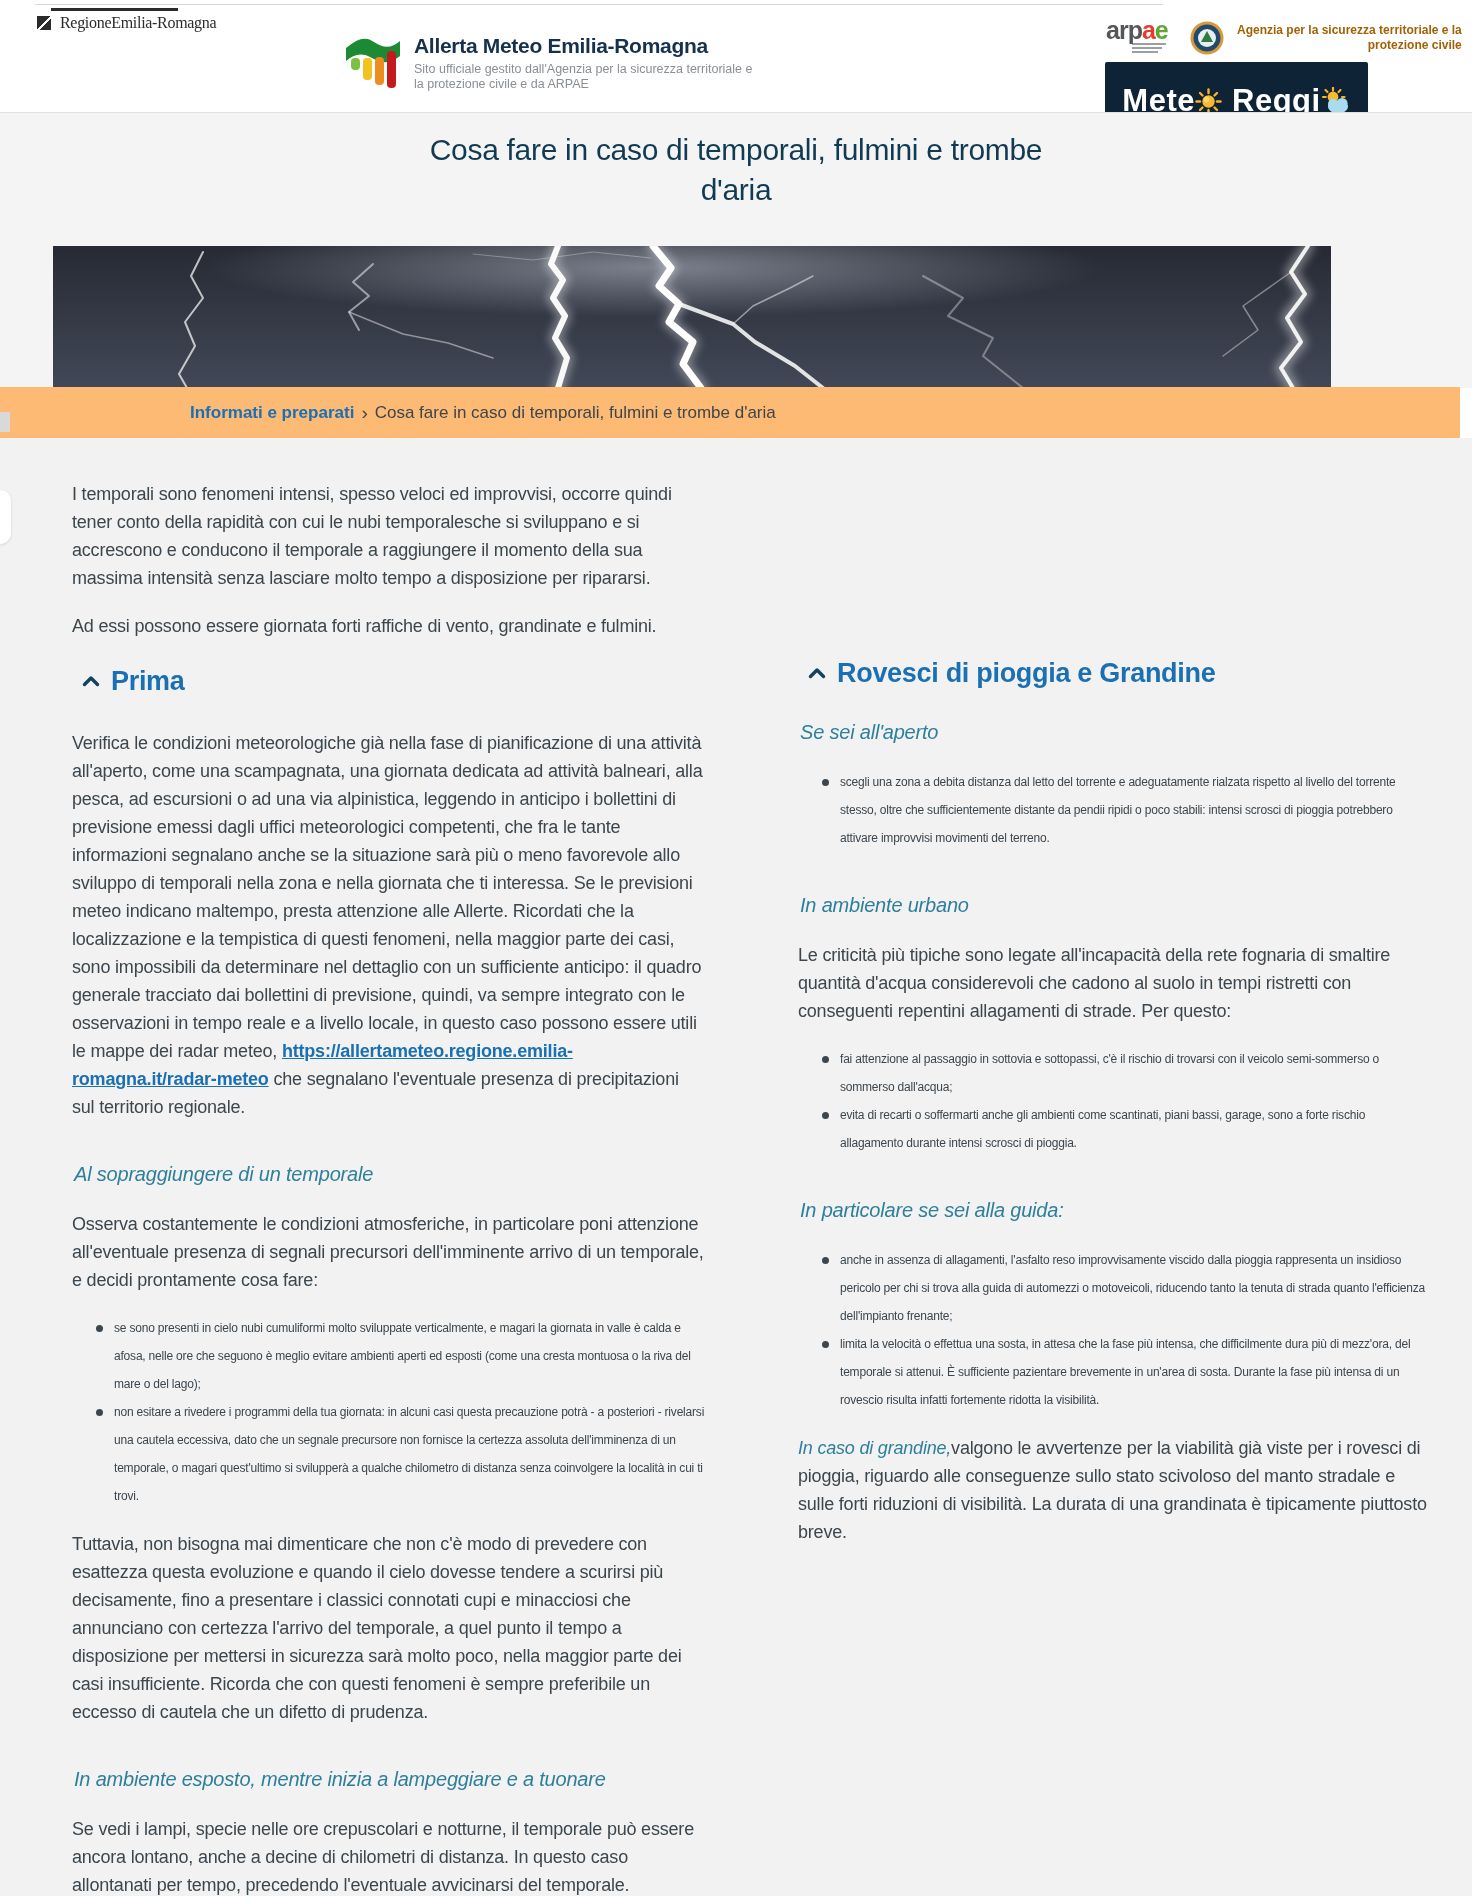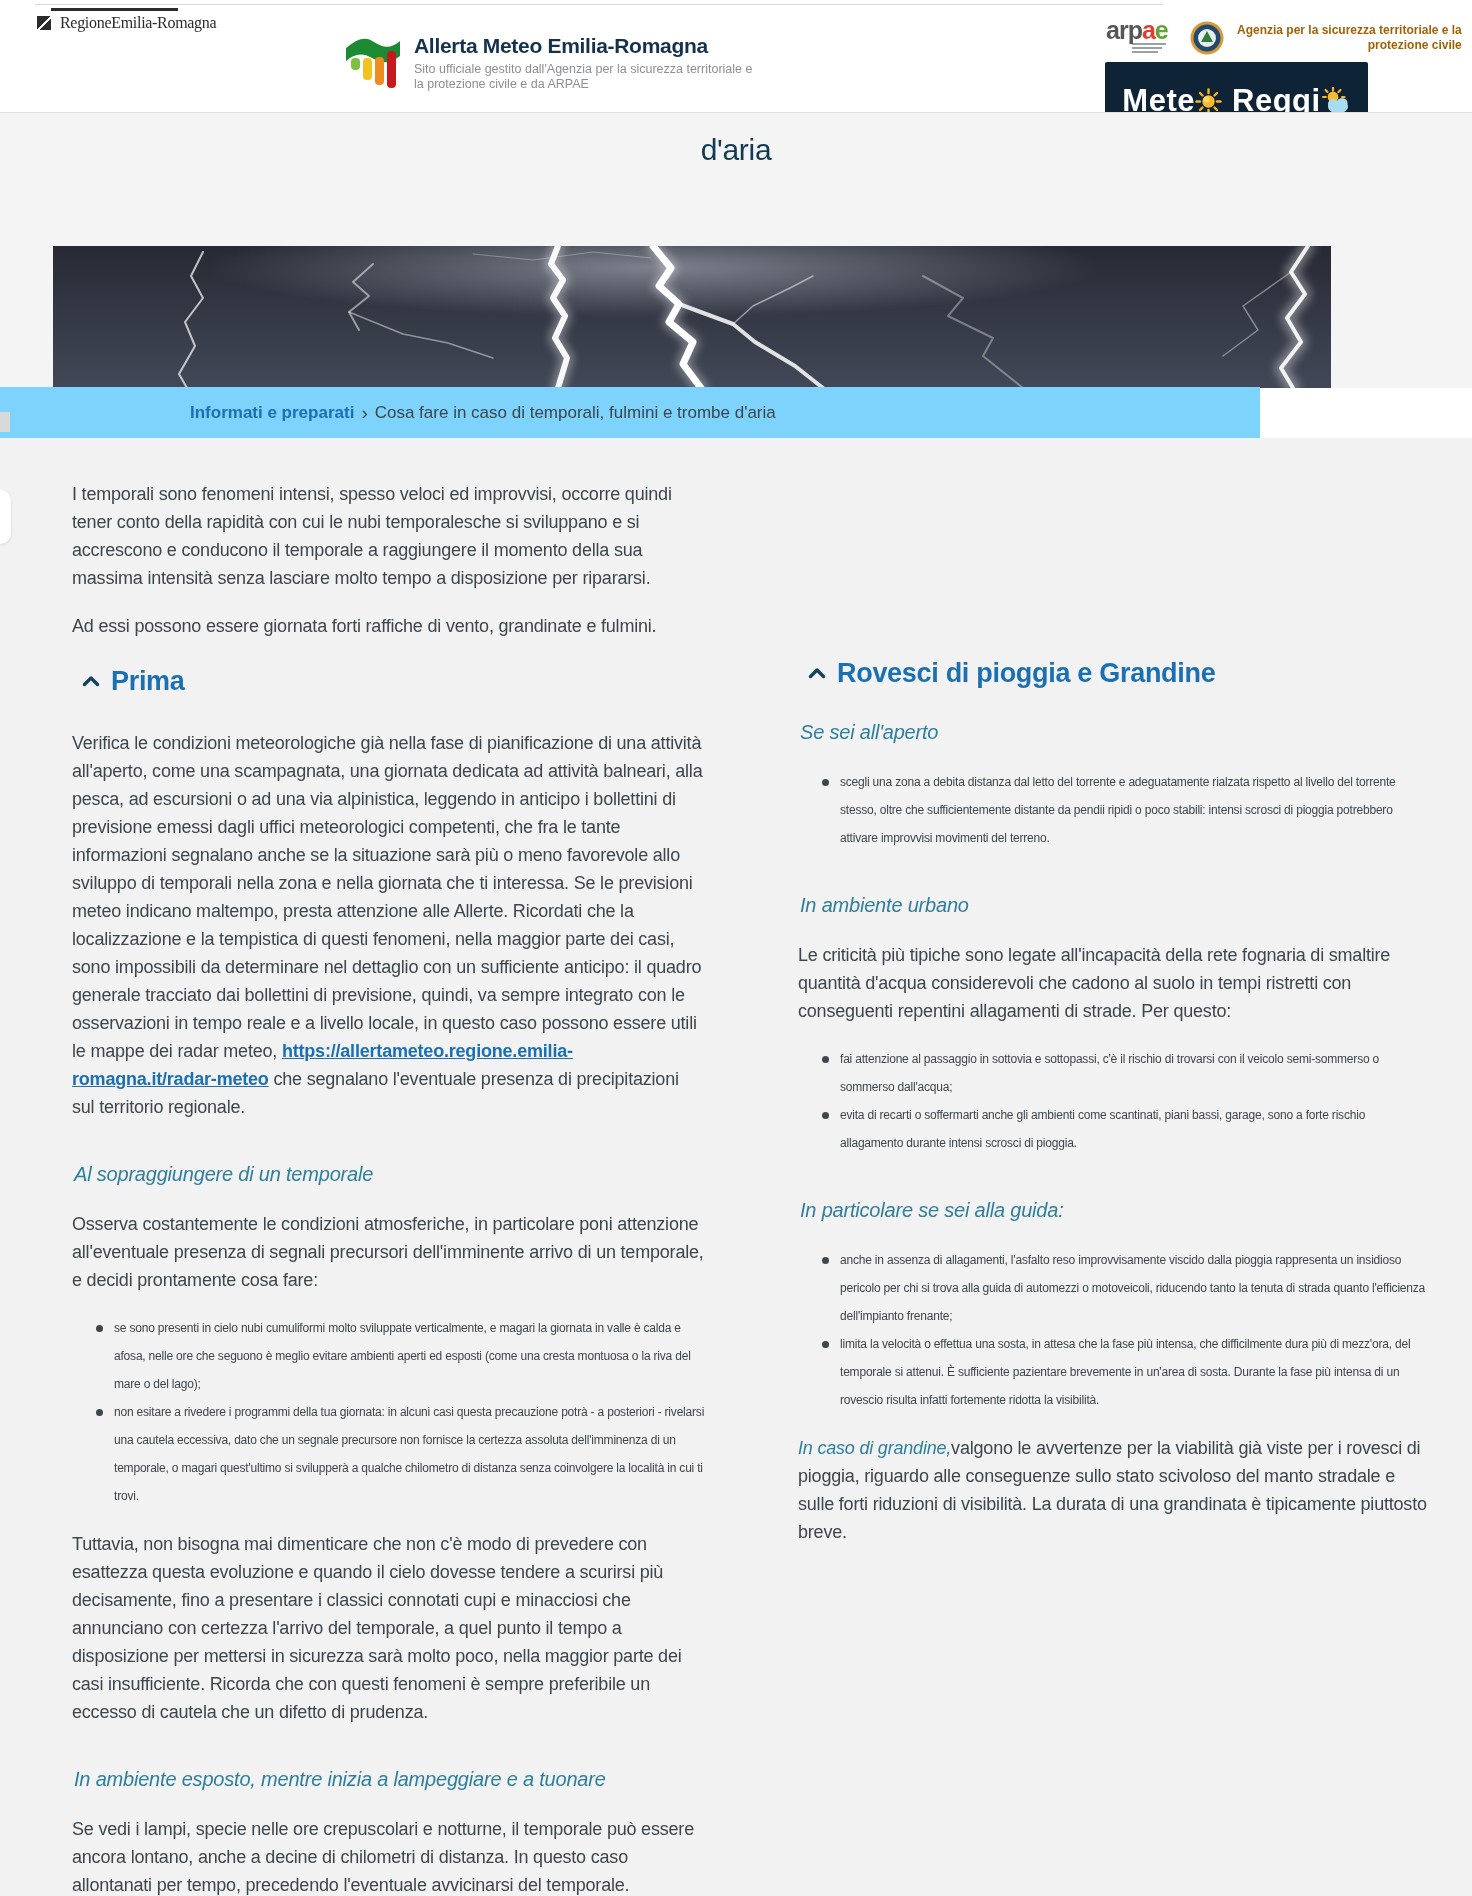--- a/index.html
+++ b/index.html
@@ -28,21 +28,21 @@
     position:absolute;top:62px;left:1105px;width:263px;height:57px;background:#0e2335;
     display:flex;align-items:flex-end;justify-content:center;color:#fff;font-weight:700;
     font-size:31px;letter-spacing:0.5px;cursor:pointer;border-radius:2px;
   }
   .mr-banner svg{vertical-align:-4px;}
   
   .hero{position:absolute;top:112px;left:0;width:1472px;height:275px;background:#f4f4f5;border-top:1px solid #e2e2e2;}
   .hero-title{margin-top:17px;text-align:center;font-size:30px;line-height:40px;color:#113b52;letter-spacing:-0.3px;}
   .hero-photo{position:absolute;top:133px;left:53px;width:1278px;height:142px;display:block;}
   
-  .breadcrumb-bar{position:absolute;top:387px;left:0;width:1260px;height:51px;background:#7dd3fc;}
+  .breadcrumb-bar{position:absolute;top:387px;left:0;width:1460px;height:51px;background:#fdba74;}
   .breadcrumb{position:absolute;left:190px;top:0;height:51px;display:flex;align-items:center;font-size:17px;}
   .bc-link{color:#1b6fb3;font-weight:700;text-decoration:none;cursor:pointer;}
   .bc-sep{margin:0 7px;color:#3c464d;font-size:19px;}
   .edge-square{position:absolute;left:0;top:25px;width:10px;height:20px;background:#d9d9d9;}
   
   .content{position:absolute;top:438px;left:0;width:1472px;height:1458px;background:#f2f2f2;box-sizing:border-box;padding:42px 40px 60px 72px;}
   .side-tab{position:absolute;left:0;top:52px;width:11px;height:54px;background:#ffffff;border-radius:0 27px 27px 0;box-shadow:0 1px 3px rgba(0,0,0,.12);cursor:pointer;}
   .cols{display:grid;grid-template-columns:633px 633px;column-gap:93px;}
   .col-right{margin-top:178px;}
   p{font-size:18px;line-height:28px;letter-spacing:-0.2px;margin:0 0 20px 0;color:#3c464d;}
@@ -144,20 +144,21 @@
         <circle cx="12" cy="10" r="5.4" fill="#f8ba31"></circle>
         <ellipse cx="17" cy="20" rx="10" ry="6.2" fill="#aadcf0"></ellipse>
         <circle cx="12" cy="17" r="5" fill="#aadcf0"></circle>
         <circle cx="21" cy="16.5" r="5.6" fill="#aadcf0"></circle>
       </svg></span>
   </div>
 </div>
 
 <div class="hero">
   <div class="hero-title">
+    <div>Cosa fare in caso di temporali, fulmini e trombe</div>
     <div>d'aria</div>
   </div>
   <svg class="hero-photo" viewBox="0 0 1278 142" preserveAspectRatio="none">
     <defs>
       <linearGradient id="sky" x1="0" y1="0" x2="0" y2="1">
         <stop offset="0" stop-color="#272a34"></stop>
           <stop offset="1" stop-color="#424857"></stop>
       </linearGradient>
       <radialGradient id="glowc" cx="0.47" cy="0.15" r="0.35">
         <stop offset="0" stop-color="#cdd3e0" stop-opacity="0.5"></stop>

